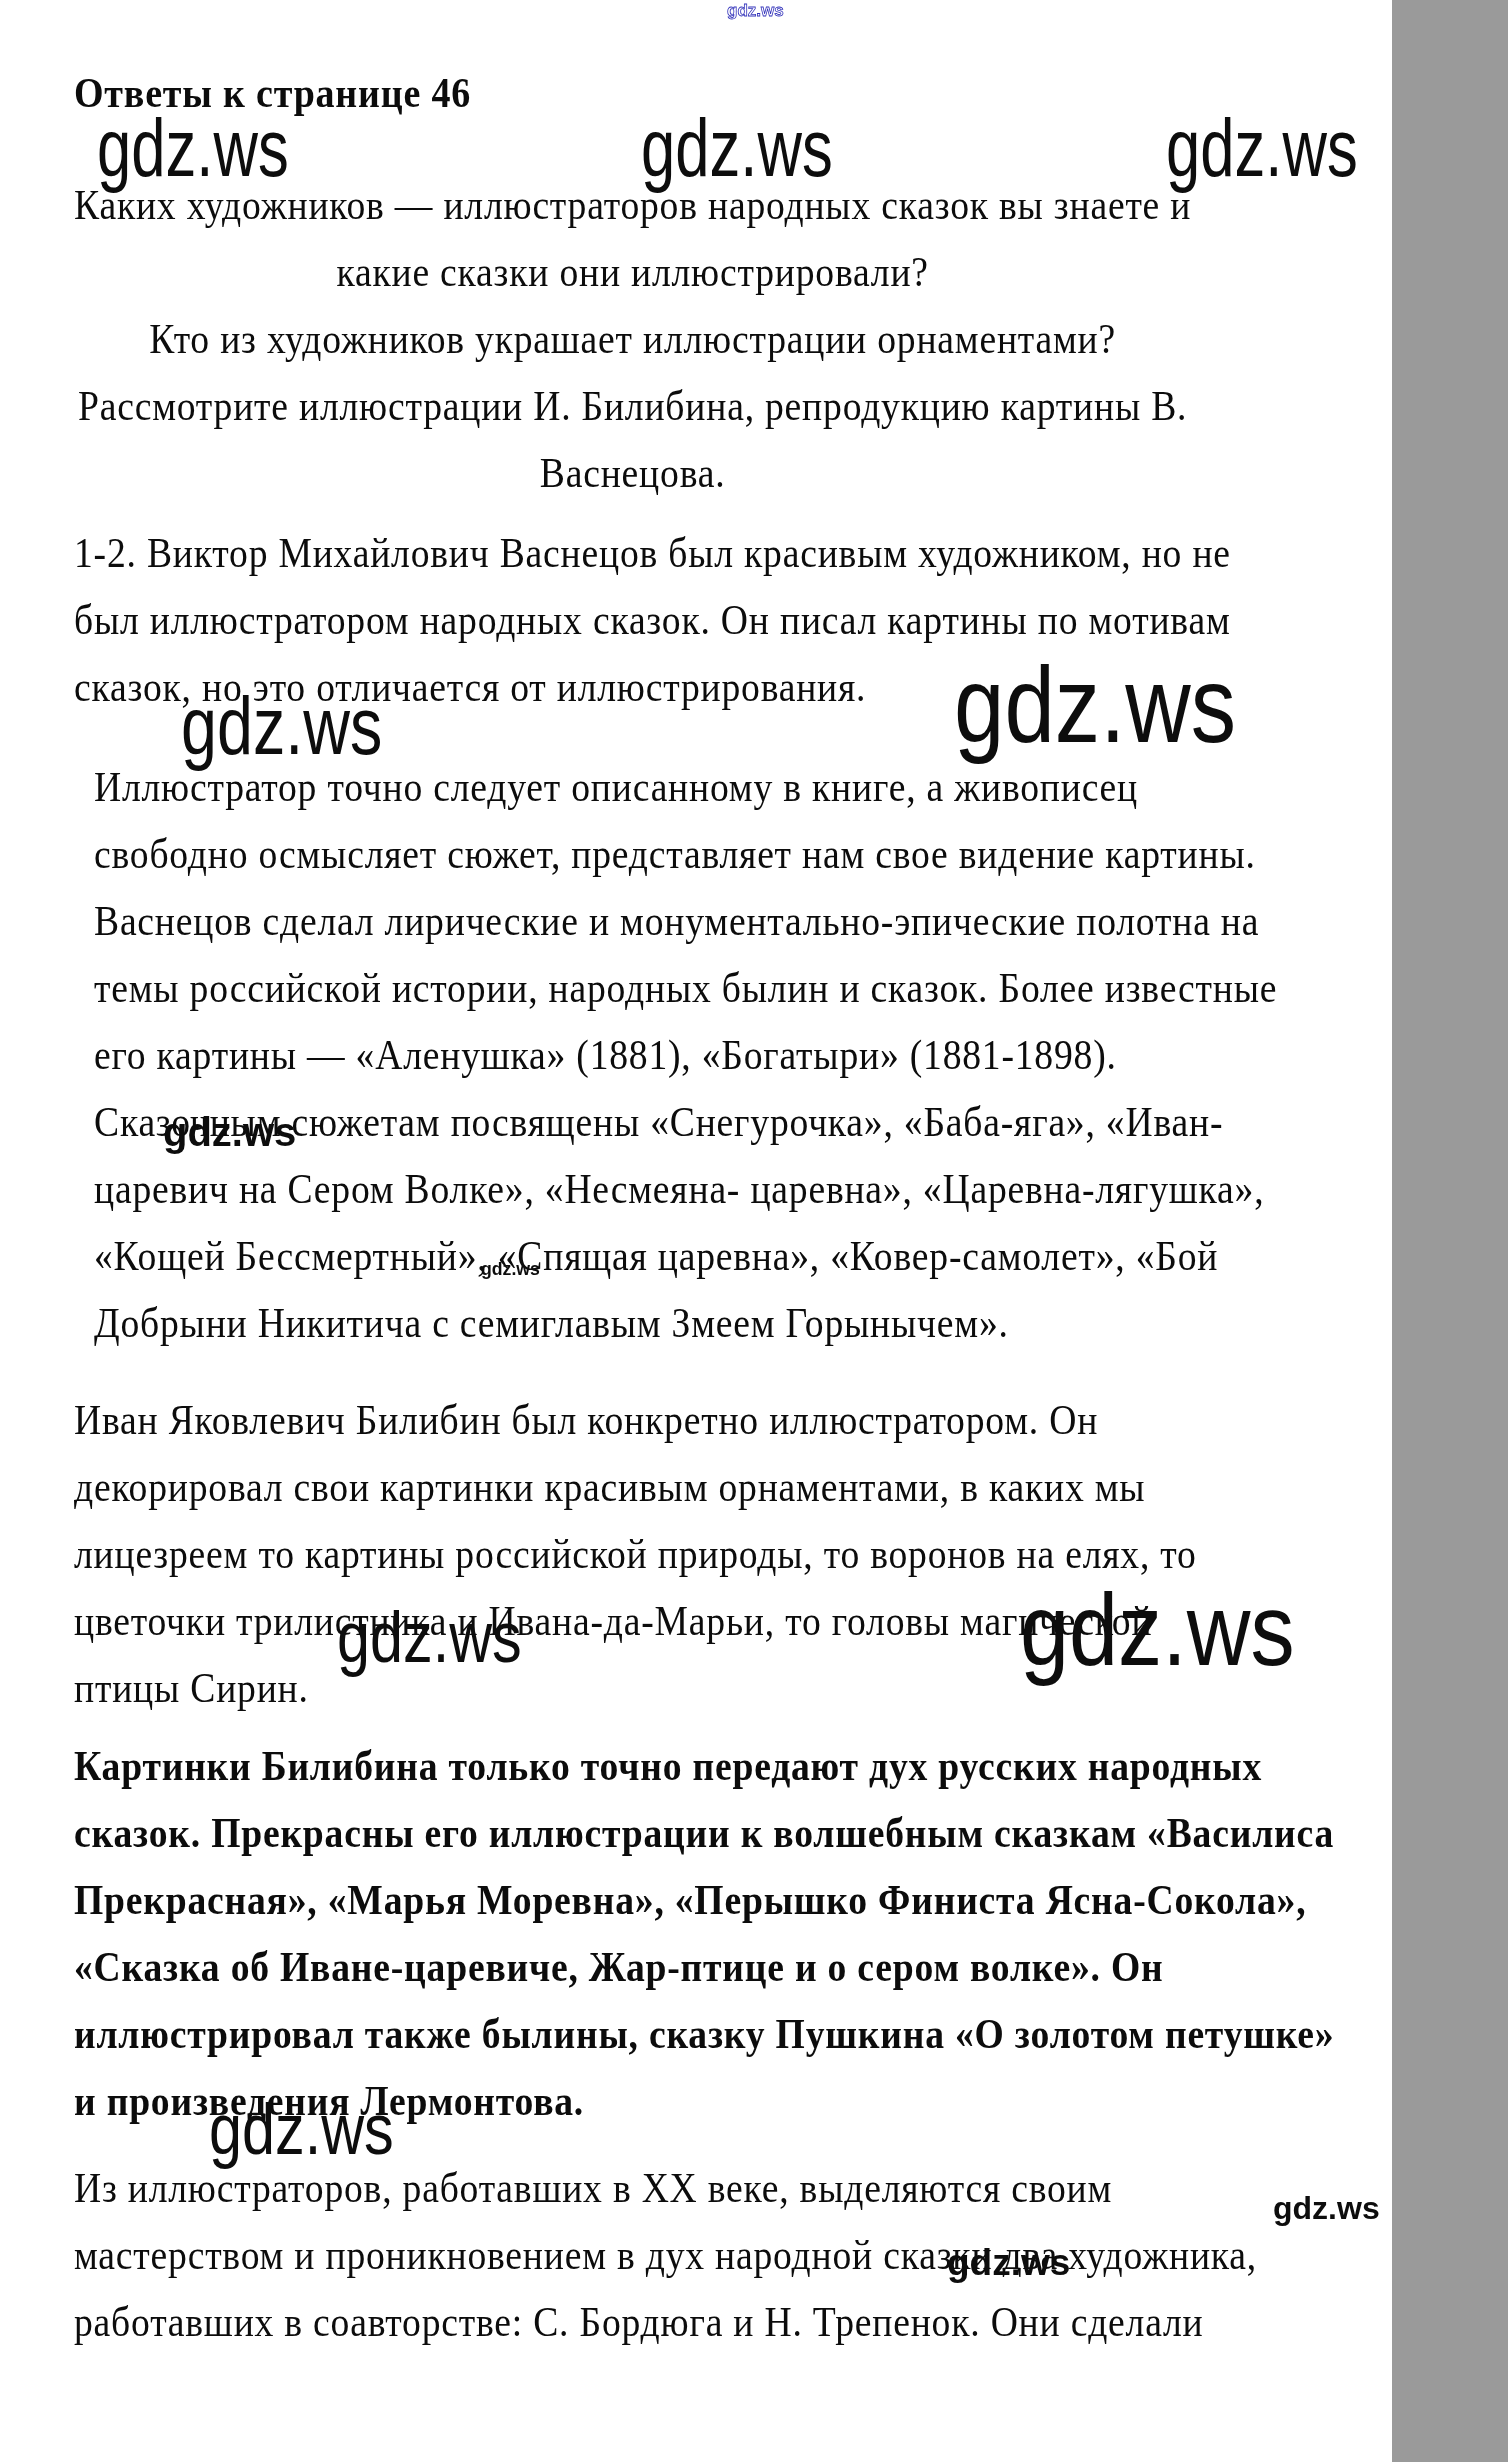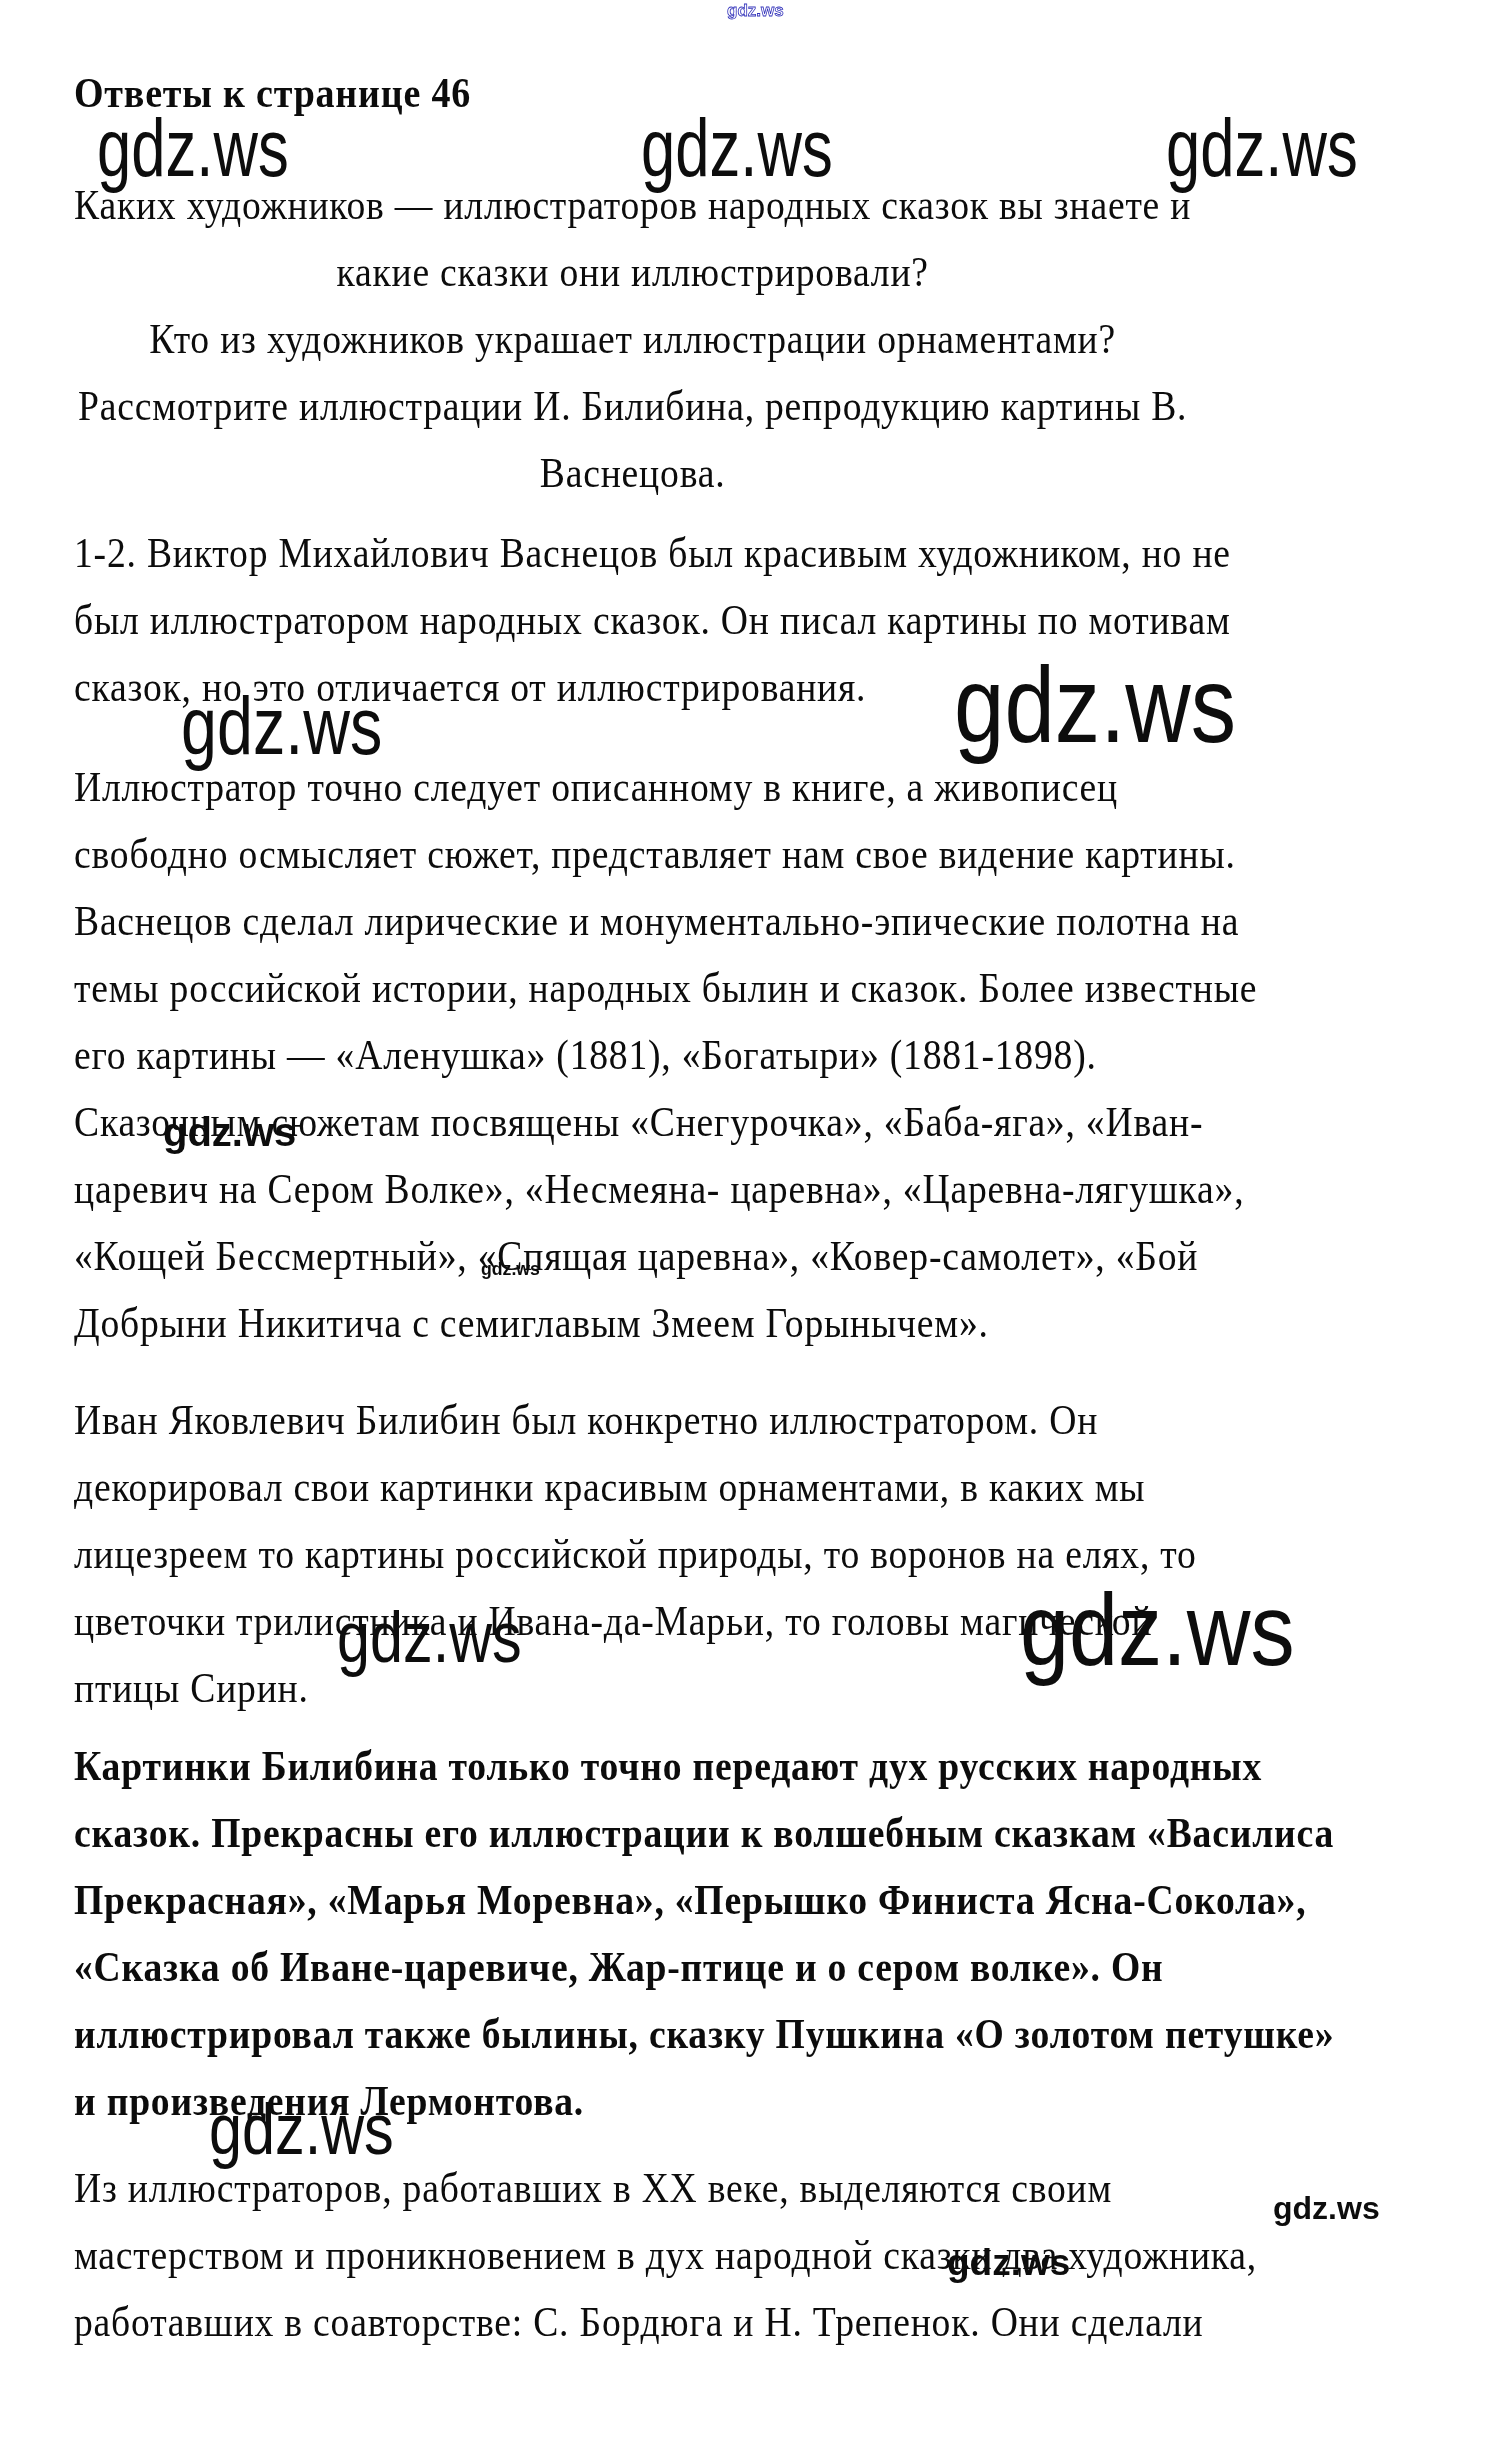--- a/index.html
+++ b/index.html
@@ -1,39 +1,39 @@
 <!DOCTYPE html>
 <html style="font-size:12.3px"><head>
 <meta charset="utf-8">
 <style>
   html,body{margin:0;padding:0;background:#9a9a9a;}
   .page{
     position:relative;
-    width:1508px;height:2462px;
+    width:1392px;height:2462px;
     background:#ffffff;
     overflow:hidden;
     font-family:"Liberation Serif","DejaVu Serif",serif;
     color:#0c0c0c;
   }
   .title{
     position:absolute;left:74px;top:68px;margin:0;
     font-size:38px;font-weight:700;letter-spacing:0.8px;
     transform:scale(1,1.1);transform-origin:left top;
     white-space:nowrap;
   }
   .para{position:absolute;left:74px;}
   .para .ln{
     white-space:nowrap;
     height:67px;line-height:67px;
     font-size:38px;letter-spacing:0.8px;
     transform:scale(0.99,1.1);transform-origin:left center;
   }
   .p1{top:172px;text-align:center;}
   .p2{top:520px;}
-  .p3{top:754px;}
+  .p3{top:754px;margin-left:20px;}
   .p4{top:1387px;}
   .p5{top:1733px;font-weight:bold;}
   .p6{top:2155px;}
 
   .wm{
     position:absolute;
     font-family:"Liberation Sans","DejaVu Sans",sans-serif;
     color:#0d0d0d;line-height:1;white-space:nowrap;
     transform-origin:left top;
   }

